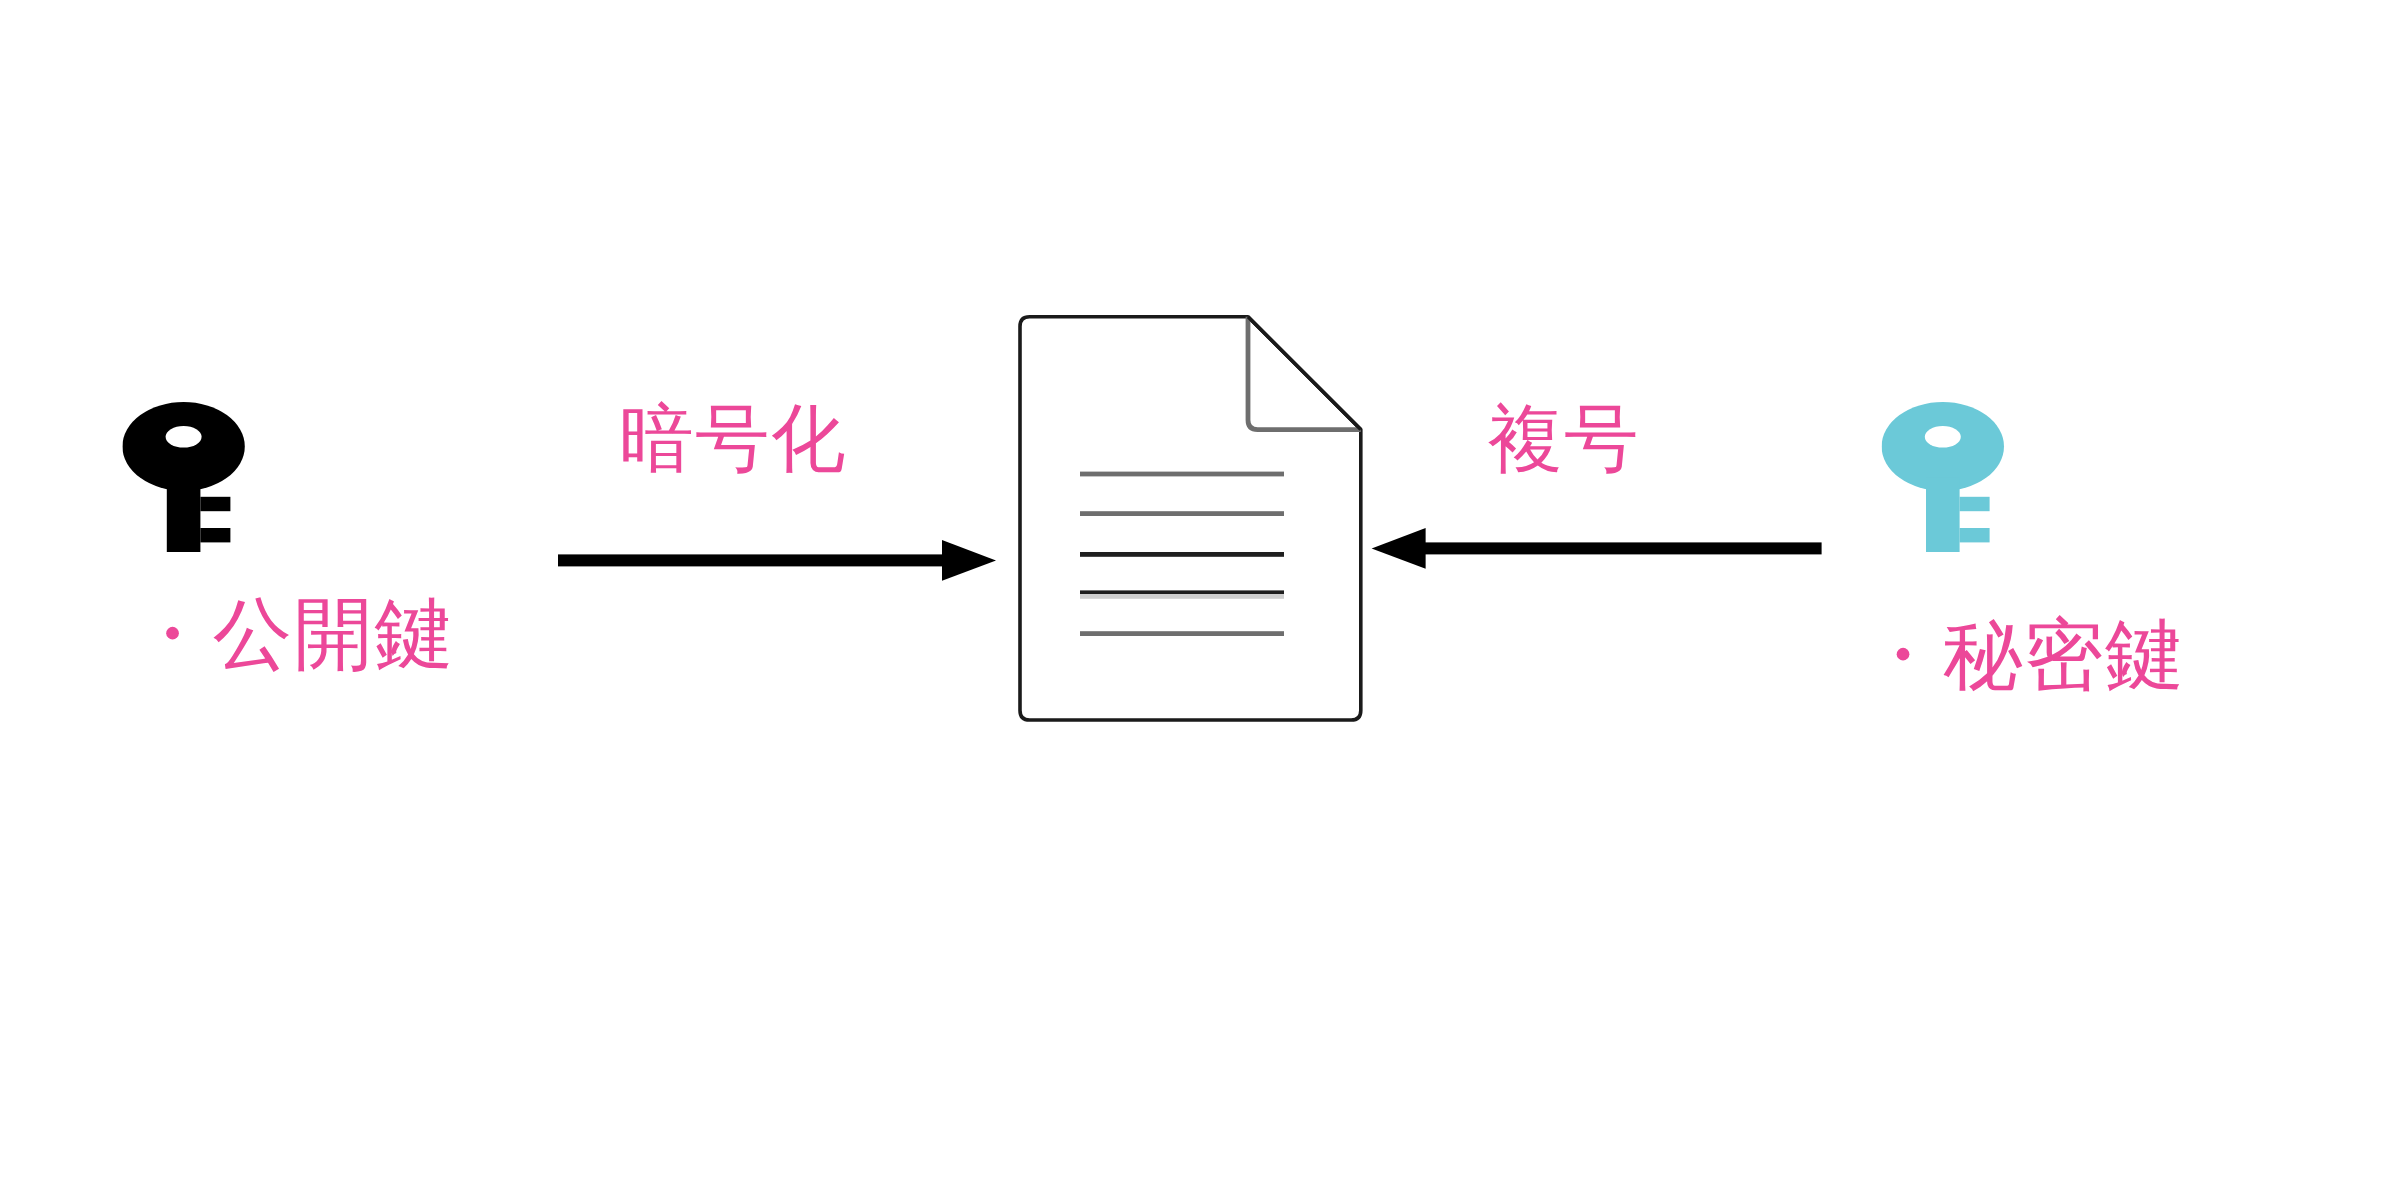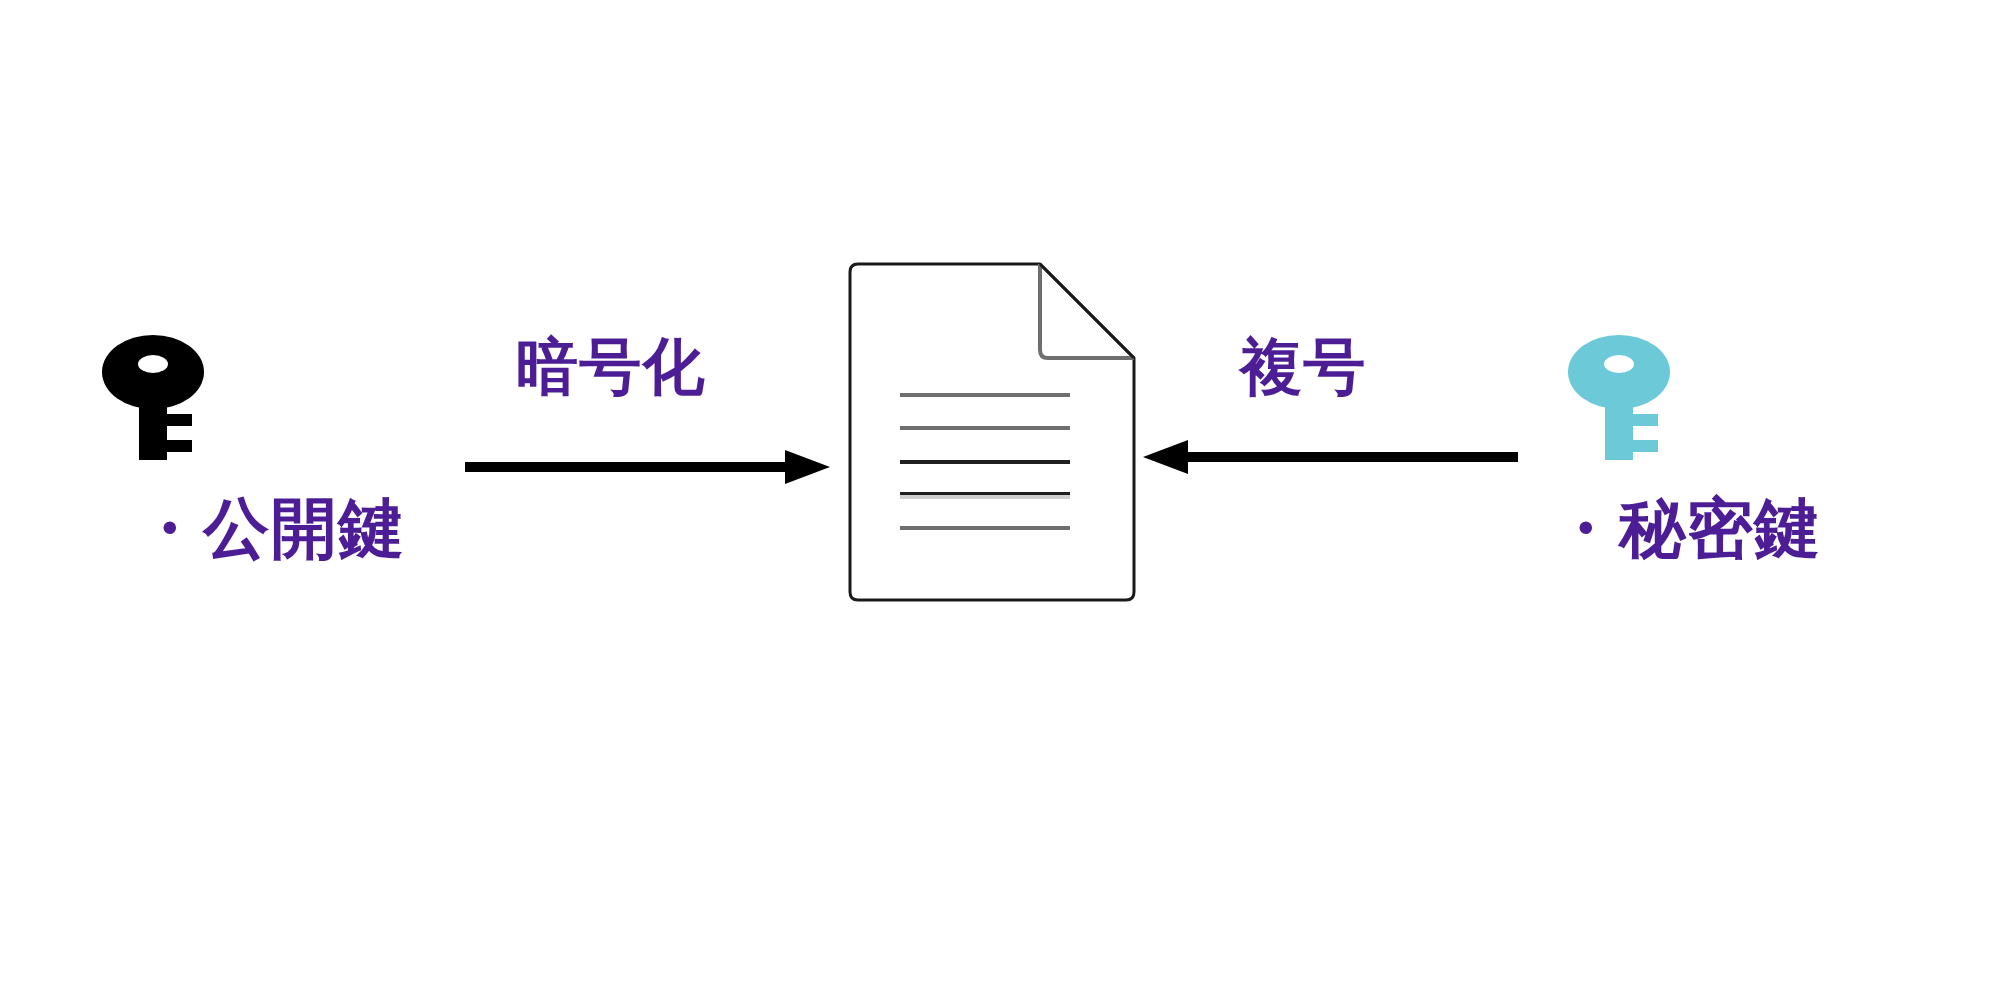--- a/index.html
+++ b/index.html
@@ -33,22 +33,22 @@
   
   .doc-icon {
     position: absolute;
   }
   .doc-icon svg { display: block; }
 
   
   .label {
     position: absolute;
     font-family: "Liberation Sans", "DejaVu Sans", sans-serif;
-    font-weight: bold;
-    color: #4c1d95;
+    font-weight: normal;
+    color: #ec4899;
     white-space: nowrap;
     line-height: 1;
     letter-spacing: 0.02em;
   }
   .label-process {
     font-size: 62px;
   }
   .label-key {
     font-size: 66px;
   }
@@ -68,21 +68,21 @@
 
         <rect x="37" y="70" width="28" height="62"></rect>
 
         <rect x="65" y="86" width="25" height="12"></rect>
 
         <rect x="65" y="112" width="25" height="12"></rect>
       </g>
     </svg>
   </div>
 
-  <div class="label label-key" style="left:136px; top:495px;">・公開鍵</div>
+  <div class="label label-key" style="left:110px; top:495px;">・公開鍵</div>
 
   <svg class="arrow-svg" style="left:455px; top:440px;" width="380" height="56" viewBox="0 0 380 56" xmlns="http://www.w3.org/2000/svg">
     <g fill="#000000">
       <rect x="10" y="22" width="330" height="10"></rect>
       <polygon points="330,10 375,27 330,44"></polygon>
     </g>
   </svg>
 
   <div class="label label-process" style="left:516px; top:336px;">暗号化</div>
 
@@ -128,15 +128,15 @@
       <g fill="#6BC9D8">
         <ellipse cx="51" cy="44" rx="51" ry="37"></ellipse>
         <ellipse cx="51" cy="36" rx="15" ry="9" fill="#ffffff"></ellipse>
         <rect x="37" y="70" width="28" height="62"></rect>
         <rect x="65" y="86" width="25" height="12"></rect>
         <rect x="65" y="112" width="25" height="12"></rect>
       </g>
     </svg>
   </div>
 
-  <div class="label label-key" style="left:1552px; top:495px;">・秘密鍵</div>
+  <div class="label label-key" style="left:1552px; top:512px;">・秘密鍵</div>
 
 </div>
 
 </body></html>

